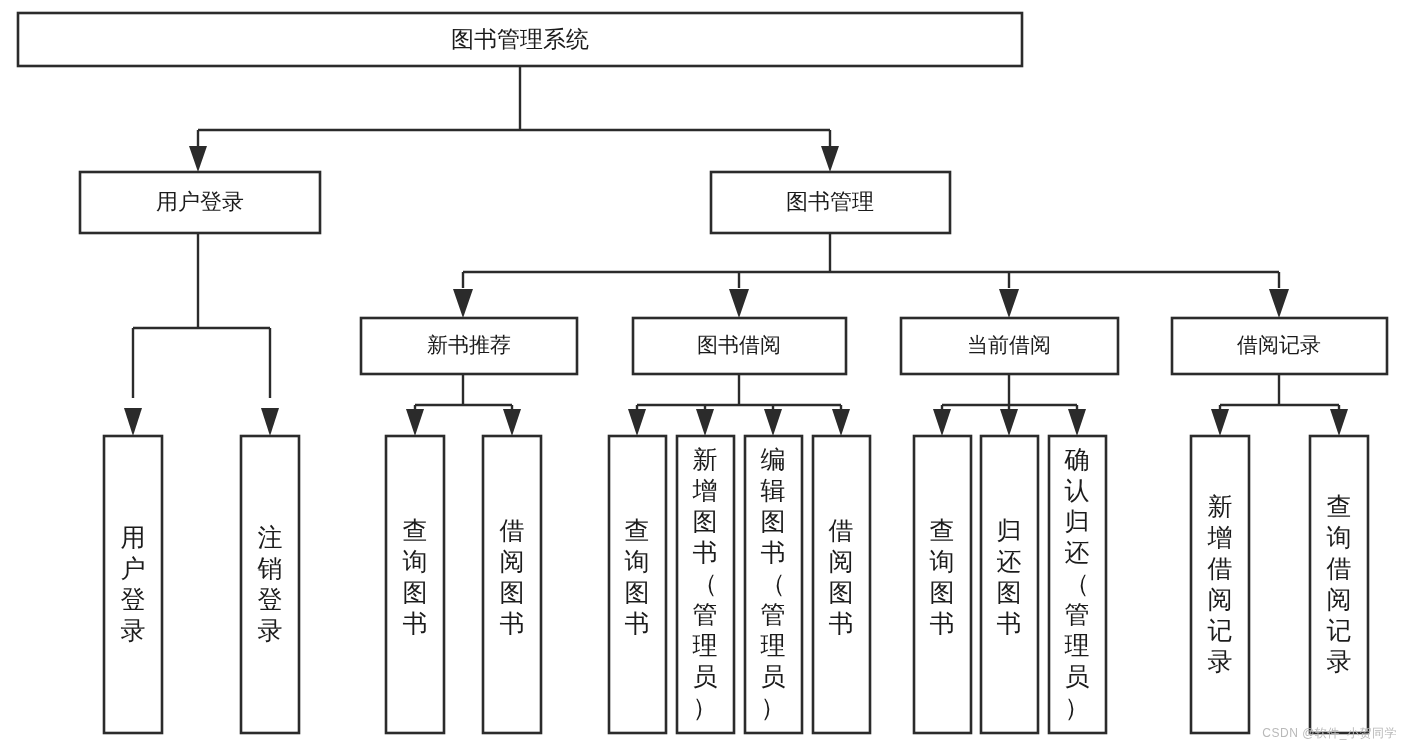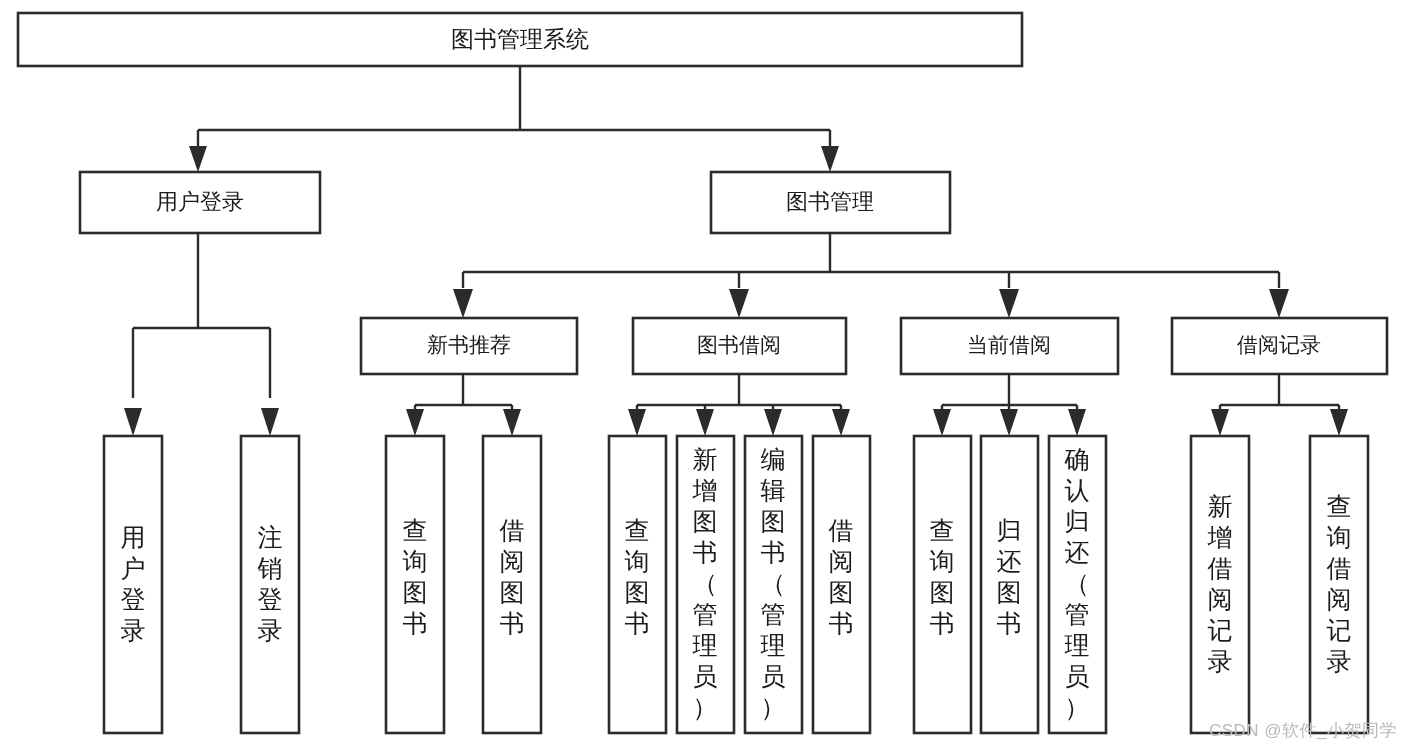--- a/index.html
+++ b/index.html
@@ -54,21 +54,21 @@
   }
   .arrowhead {
     fill: #2b2b2b;
     stroke: none;
   }
   .watermark {
     position: absolute;
     right: 8px;
     bottom: 5px;
     font-family: "Liberation Sans", "DejaVu Sans", sans-serif;
-    font-size: 17px;
+    font-size: 12px;
     color: #b9b9b9;
     letter-spacing: 0.5px;
     white-space: nowrap;
     user-select: none;
   }
 </style>
 </head>
 <body>
 
 <div id="diagram-root">

